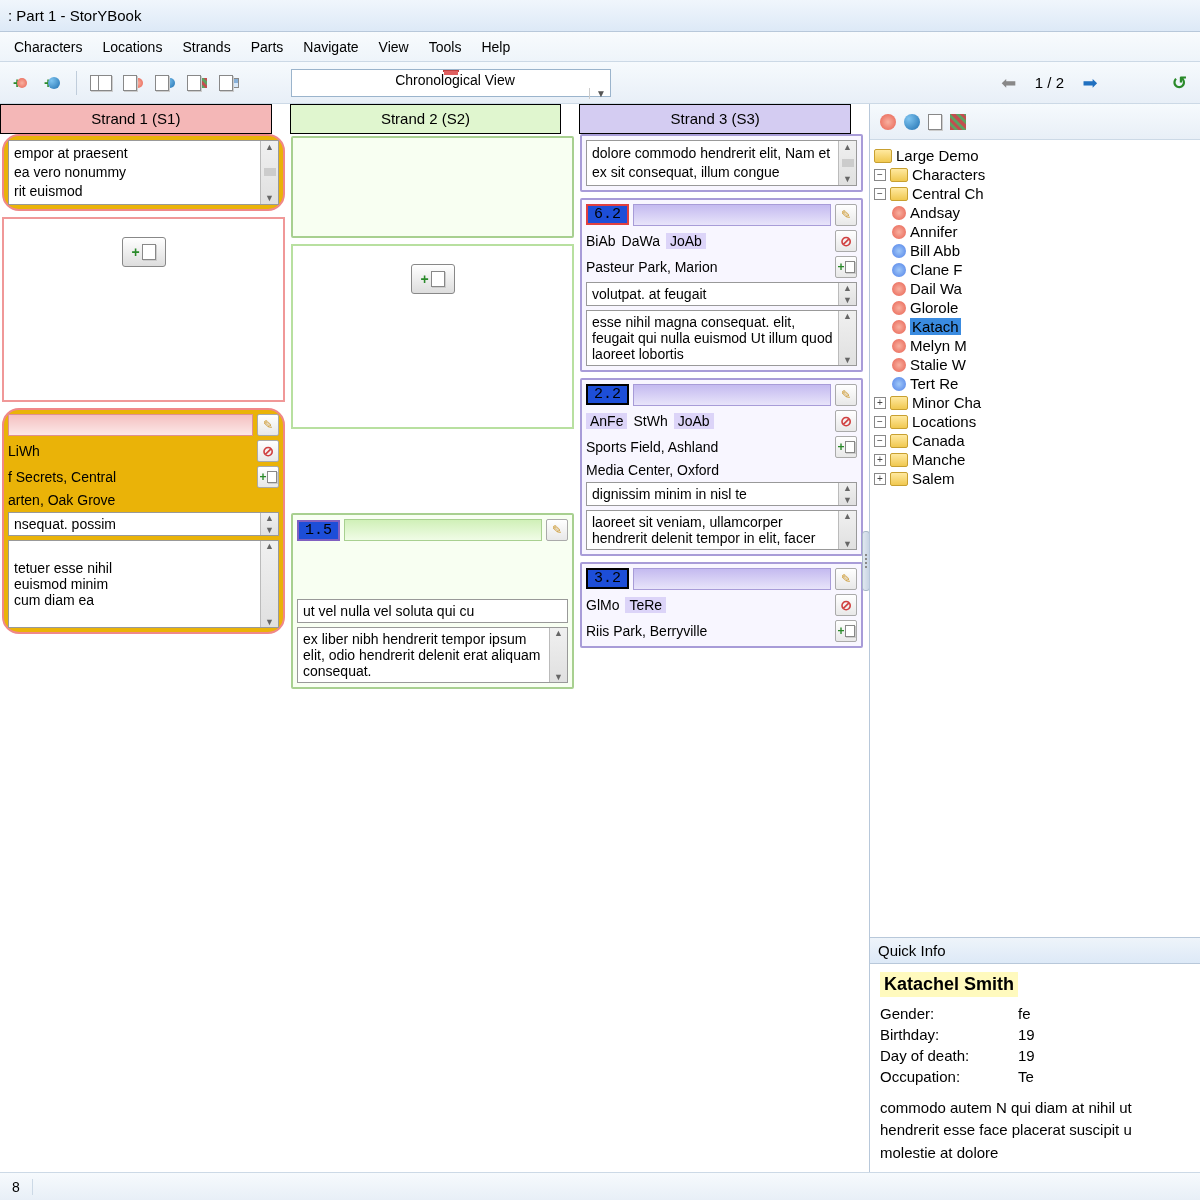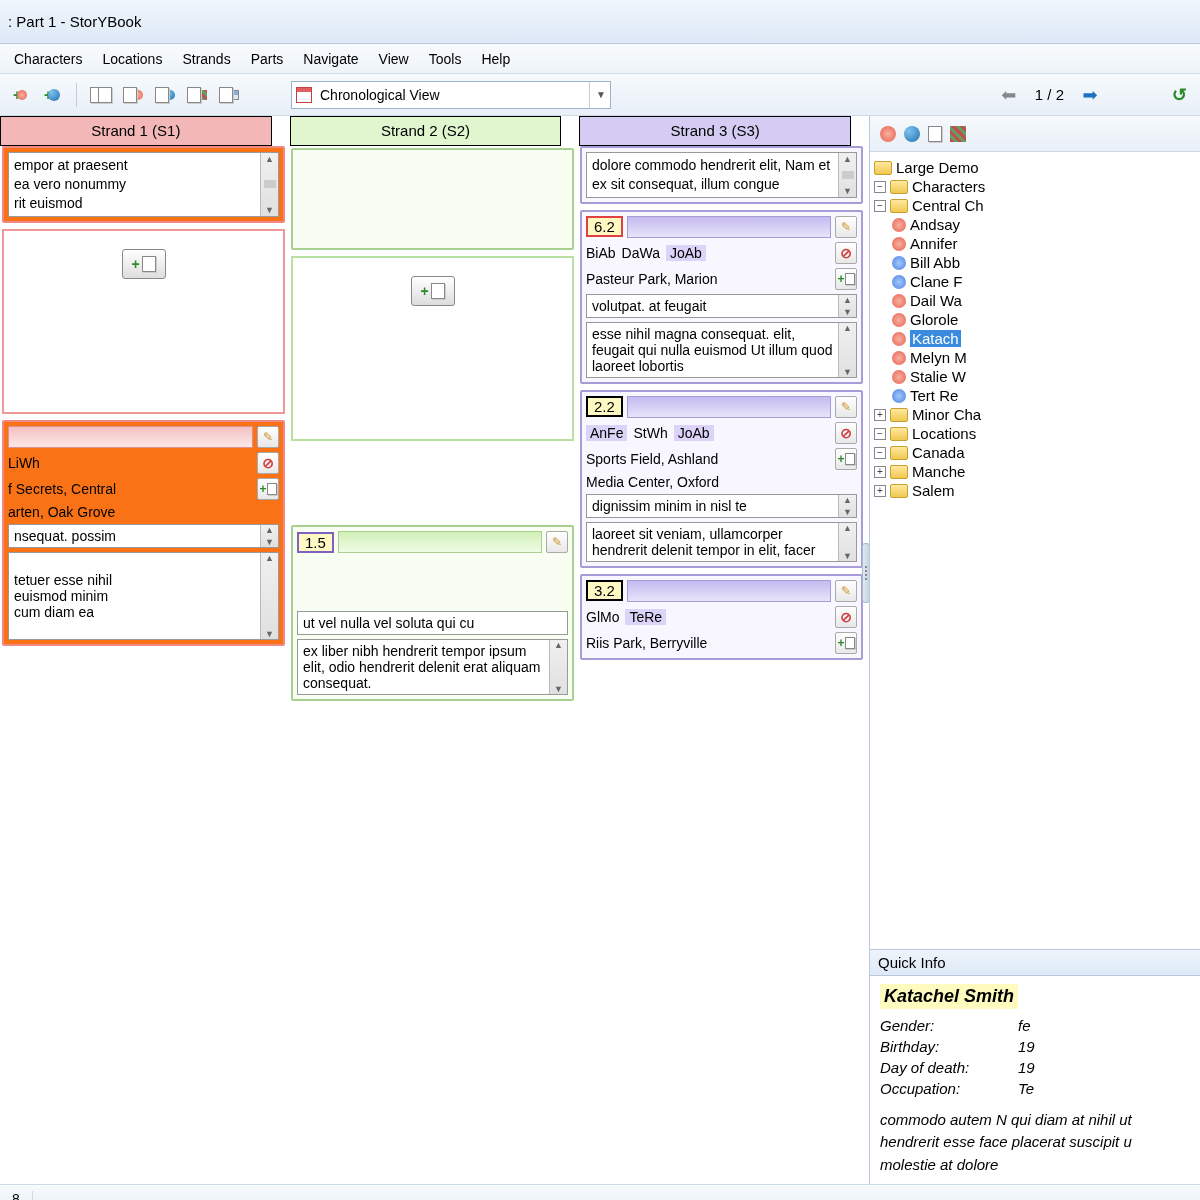--- a/index.html
+++ b/index.html
@@ -1,40 +1,40 @@
 <!DOCTYPE html>
 <html><head>
 <meta charset="utf-8">
 <style>
 * { box-sizing: border-box; margin: 0; padding: 0; }
 body { font-family: "Segoe UI", Tahoma, sans-serif; font-size: 14px; background: #fff; width: 1200px; height: 1200px; overflow: hidden; }
-.titlebar { background: linear-gradient(#f0f6fc, #dde9f7); height: 44px; padding: 6px 8px; border-bottom: 1px solid #b8c8da; display: flex; align-items: center; }
+.titlebar { background: linear-gradient(#f0f6fc, #dde9f7); height: 32px; padding: 6px 8px; border-bottom: 1px solid #b8c8da; display: flex; align-items: center; }
 .titlebar .title { font-size: 15px; }
 .menubar { background: linear-gradient(#f8fbfd, #eef4fa); height: 30px; display: flex; align-items: center; padding: 0 4px; border-bottom: 1px solid #ccd9e6; }
 .menubar .mi { padding: 4px 10px; cursor: default; }
 .toolbar { background: linear-gradient(#f6fafd, #e8eff7); height: 42px; display: flex; align-items: center; padding: 0 6px; border-bottom: 1px solid #ccd9e6; gap: 4px; }
 .tbtn { width: 28px; height: 28px; display:flex; align-items:center; justify-content:center; border:1px solid transparent; border-radius:3px; cursor:default; }
 .sep { width:1px; height:24px; background:#c0cddb; margin: 0 6px; }
-.viewselect { display:flex; align-items:center; border:1px solid #9bb4cc; background:#fff; height:28px; padding:0 4px; min-width:320px; }
+.viewselect { display:flex; align-items:center; border:1px solid #9bb4cc; background:#fff; height:28px; padding:0 4px; min-width:320px;flex-direction:column; }
 .viewselect .caret { margin-left:auto; font-size:10px; color:#555; padding-left:20px; border-left:1px solid #ccc; height:100%; display:flex; align-items:center; padding-left:6px; }
 .main { display:flex; height: calc(1200px - 32px - 30px - 42px - 28px); }
 .center { flex: 0 0 870px; position:relative; overflow:hidden; border-right:1px solid #b8c8da; }
 .strand-headers { display:flex; height:30px; }
 .strand-headers .sh { flex:1; text-align:center; line-height:28px; font-size:15px; border:1px solid; margin-right:18px; }
 .sh1 { background:#f4b7b7; border-color:#d88; }
 .sh2 { background:#e0f6cf; border-color:#a8d090; }
 .sh3 { background:#d4ccf2; border-color:#a89cd8; }
 .cols { display:flex; padding:2px; gap:6px; height: calc(100% - 30px); overflow:hidden; }
 .col { width:283px; display:flex; flex-direction:column; gap:6px; }
 .card { border:2px solid; border-radius:2px; padding:4px; display:flex; flex-direction:column; gap:4px; }
-.card.s1 { border-color:#f08888; background:#f97316; }
+.card.s1 { border-color:#f08888; background:#eab308;border-radius:17px; }
 .card.s2 { border-color:#a8d090; background:#f8fff2; }
 .card.s3 { border-color:#a89cd8; background:#f8f6ff; }
 .card .hdr { display:flex; align-items:center; gap:4px; }
-.card .num { border:2px solid; padding:0 6px; font-size:15px; background:#fef9c3; }
+.card .num { border:2px solid; padding:0 6px; font-size:15px; background:#1d4ed8;font-family:Liberation Mono, monospace; }
 .card .num.red { border-color:#e04040; }
 .card .num.purple { border-color:#8060c0; }
 .card .num.black { border-color:#000; }
 .card .titlebar-card { flex:1; height:22px; background:linear-gradient(#c4baf0,#e8e4fa); border:1px solid #a89cd8; }
 .card .titlebar-card.green { background:linear-gradient(#d0f0b8,#f0fce6); border-color:#a8d090; }
 .card .ibtn { width:22px; height:22px; border:1px solid #aaa; background:linear-gradient(#fff,#e8e8e8); display:flex; align-items:center; justify-content:center; font-size:12px; border-radius:2px; }
 .card .row { display:flex; align-items:center; gap:6px; font-size:14px; }
 .tag { background:#dcd4f8; padding:0 4px; }
 .txtbox { background:#fff; border:1px solid #999; padding:3px 5px; position:relative; }
 .txtbox .sc { position:absolute; right:0; top:0; bottom:0; width:18px; background:linear-gradient(#f0f0f0,#e0e0e0); border-left:1px solid #bbb; display:flex; flex-direction:column; justify-content:space-between; align-items:center; font-size:9px; color:#666;}
@@ -47,27 +47,27 @@
 .rightpanel { flex:1; display:flex; flex-direction:column; }
 .rtoolbar { height:36px; background:linear-gradient(#f6fafd,#e8eff7); border-bottom:1px solid #ccd9e6; display:flex; align-items:center; gap:8px; padding:0 10px; }
 .tree { flex:1; padding:6px 4px; overflow:auto; font-size:15px; }
 .tree .node { display:flex; align-items:center; gap:4px; padding:1px 0; white-space:nowrap; }
 .tree .exp { width:12px; height:12px; border:1px solid #888; font-size:10px; line-height:10px; text-align:center; color:#444; background:#fff; }
 .tree .nospace { width:14px; }
 .tree .folder { width:18px; height:14px; background:linear-gradient(#ffe9a0,#f0c850); border:1px solid #c8a030; border-radius:2px; display:inline-block; }
 .tree .person { width:14px; height:14px; border-radius:50%; display:inline-block; }
 .tree .person.f { background:radial-gradient(#f8b0a0,#e86050); }
 .tree .person.m { background:radial-gradient(#a0c8f8,#5080e8); }
-.tree .sel { background:#3a8be0; color:#ffffff; padding:0 2px; }
+.tree .sel { background:#3a8be0; color:#000000; padding:0 2px; }
 .ind1 { padding-left:20px; }
 .ind2 { padding-left:40px; }
 .ind3 { padding-left:60px; }
 .quickinfo { border-top:1px solid #b8c8da; }
 .quickinfo .qh { background:linear-gradient(#eef4fa,#dde9f7); padding:4px 8px; border-bottom:1px solid #b8c8da; font-size:15px; }
-.quickinfo .qbody { padding:8px 10px; font-size:15px;font-style:italic; }
+.quickinfo .qbody { padding:8px 10px; font-size:15px; }
 .qname { background:#fffabe; font-weight:bold; font-size:18px; padding:2px 4px; margin-bottom:6px; display:inline-block; }
 .qrow { display:flex; gap:8px; padding:2px 0; }
 .qrow .ql { width:130px; }
 .qtext { margin-top:10px; line-height:1.5; }
 .statusbar { height:28px; background:linear-gradient(#f6fafd,#e8eff7); border-top:1px solid #ccd9e6; display:flex; align-items:center; }
 .statusbar .seg { padding:0 12px; border-right:1px solid #ccd9e6; }
 .splitter { position:absolute; right:-1px; top:40%; width:8px; height:60px; background:linear-gradient(90deg,#e0e8f0,#c8d4e4); border:1px solid #a8b8c8; border-radius:3px; display:flex; flex-direction:column; align-items:center; justify-content:center; gap:2px; }
 .splitter span{ width:2px; height:2px; background:#888; }
 .plus-icon { color:#2a8a2a; font-weight:bold; }
 .world-icon { width:16px; height:16px; border-radius:50%; background:radial-gradient(circle at 30% 30%, #7ec4f0, #2070b0); display:inline-block; }

